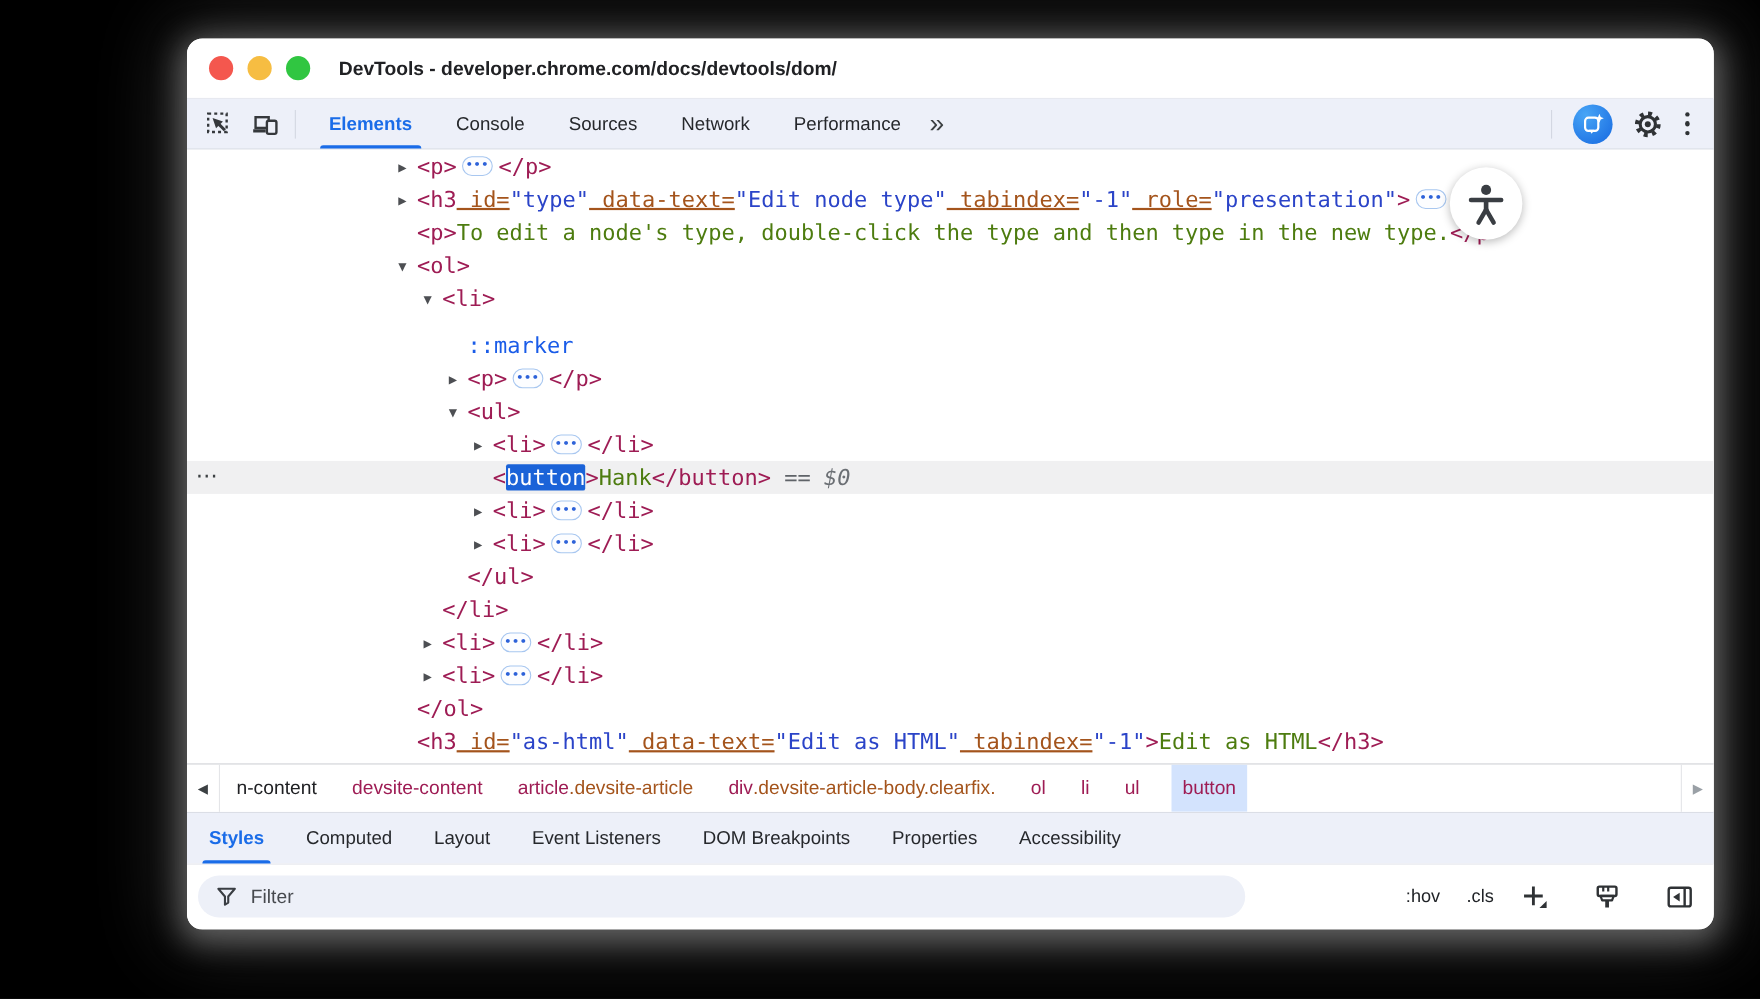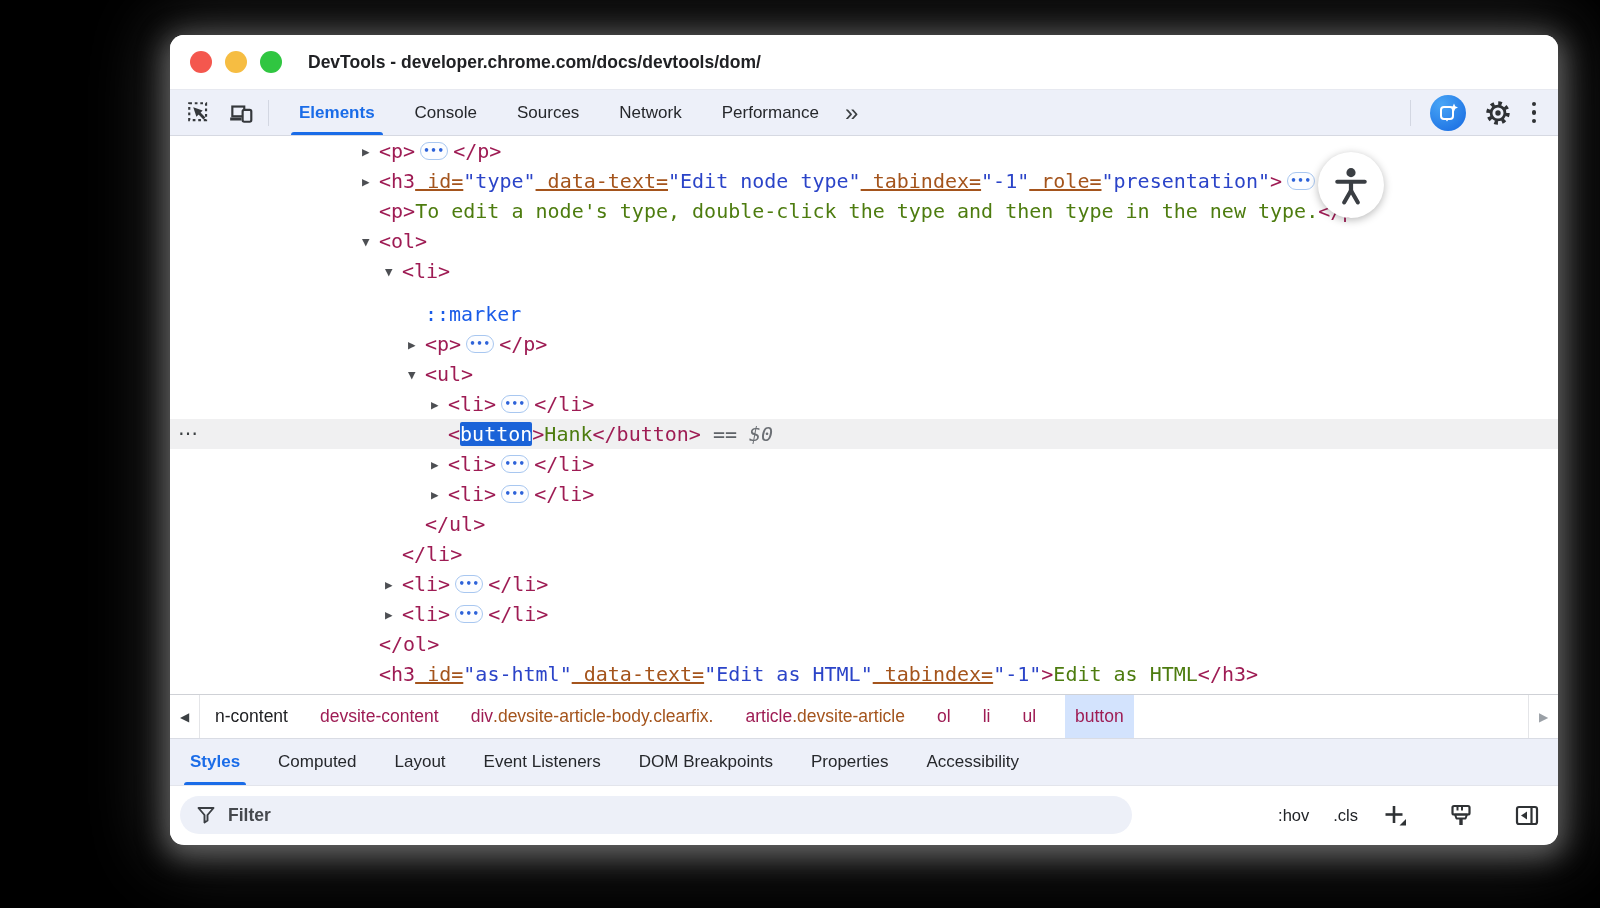--- a/index.html
+++ b/index.html
@@ -73,21 +73,21 @@
              display:flex; align-items:stretch; gap:38px; padding-left:20px; }
   .stab{ display:flex; align-items:center; font-size:17px; color:#26282c; position:relative; }
   .stab.active{ color:#1a6ce8; font-weight:600; }
   .stab.active::after{ content:""; position:absolute; left:-6px; right:-6px; bottom:0; height:3.5px;
                        background:#1a6ce8; border-radius:4px 4px 0 0; }
 
   
   .filterbar{ height:59px; background:#fff; border-top:1px solid #e3e5ec;
               display:flex; align-items:center; padding:0 18px 0 10px; }
   .filter-input{ width:952px; height:38px; background:#edf0f8; border-radius:19px;
-                 display:flex; align-items:center; padding-left:16px; gap:12px; flex:none;font-weight:bold; }
+                 display:flex; align-items:center; padding-left:16px; gap:12px; flex:none; }
   .filter-ph{ font-size:17.5px; color:#46494e; }
   .fb-right{ margin-left:auto; display:flex; align-items:center; gap:24px; }
   .fb-toggle{ font-size:16.5px; color:#202327; font-weight:400; }
 </style>
 </head>
 <body>
 
 <div class="window">
 
   <div class="titlebar">
@@ -182,26 +182,26 @@
   <div class="crumbbar">
     <div class="crumb-scroll">◀</div>
     <div class="crumbs" id="crumbs">
         <span class="crumb">
           <span class="seg-plain">n-content</span>
         </span>
         <span class="crumb">
           <span class="seg-element">devsite-content</span>
         </span>
         <span class="crumb">
+          <span class="seg-element">article</span>
+          <span class="seg-class">.devsite-article</span>
+        </span>
+        <span class="crumb">
           <span class="seg-element">div</span>
           <span class="seg-class">.devsite-article-body.clearfix.</span>
-        </span>
-        <span class="crumb">
-          <span class="seg-element">article</span>
-          <span class="seg-class">.devsite-article</span>
         </span>
         <span class="crumb">
           <span class="seg-element">ol</span>
         </span>
         <span class="crumb">
           <span class="seg-element">li</span>
         </span>
         <span class="crumb">
           <span class="seg-element">ul</span>
         </span>

